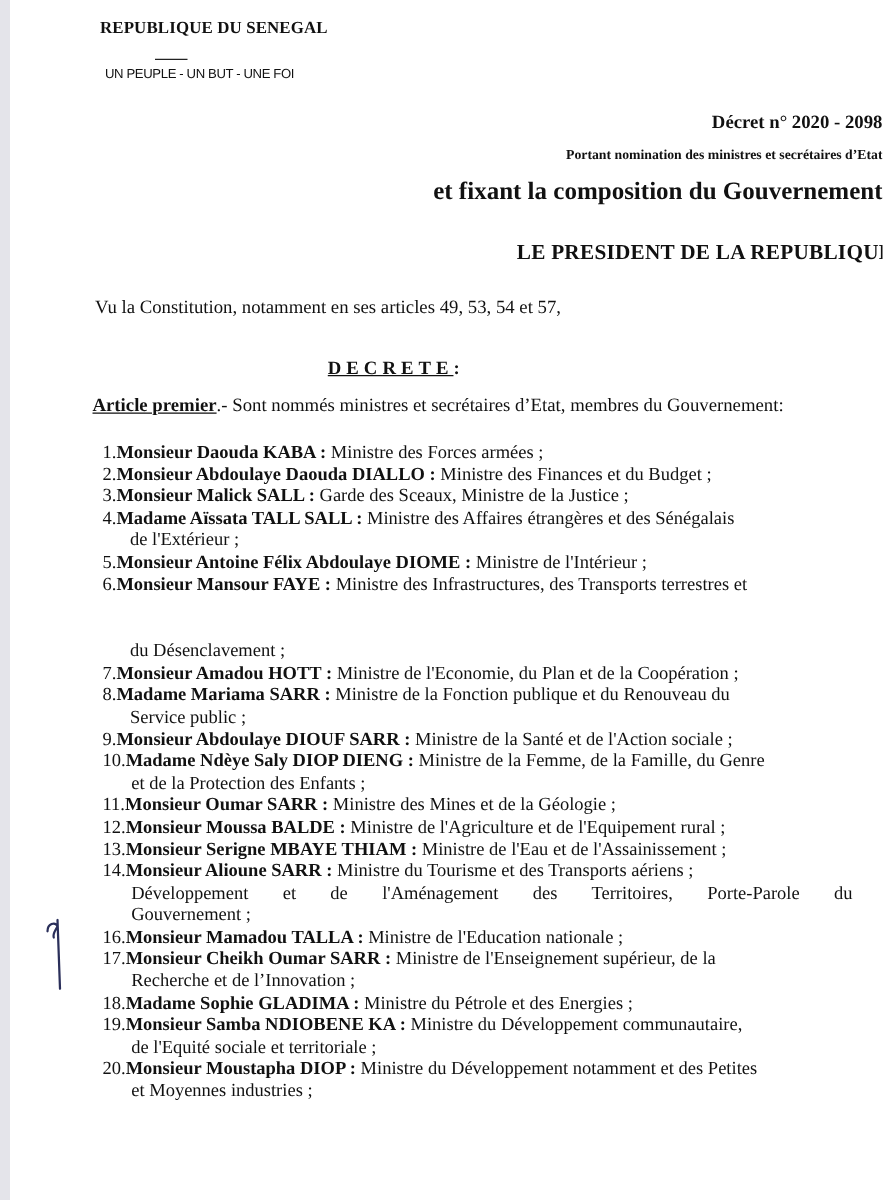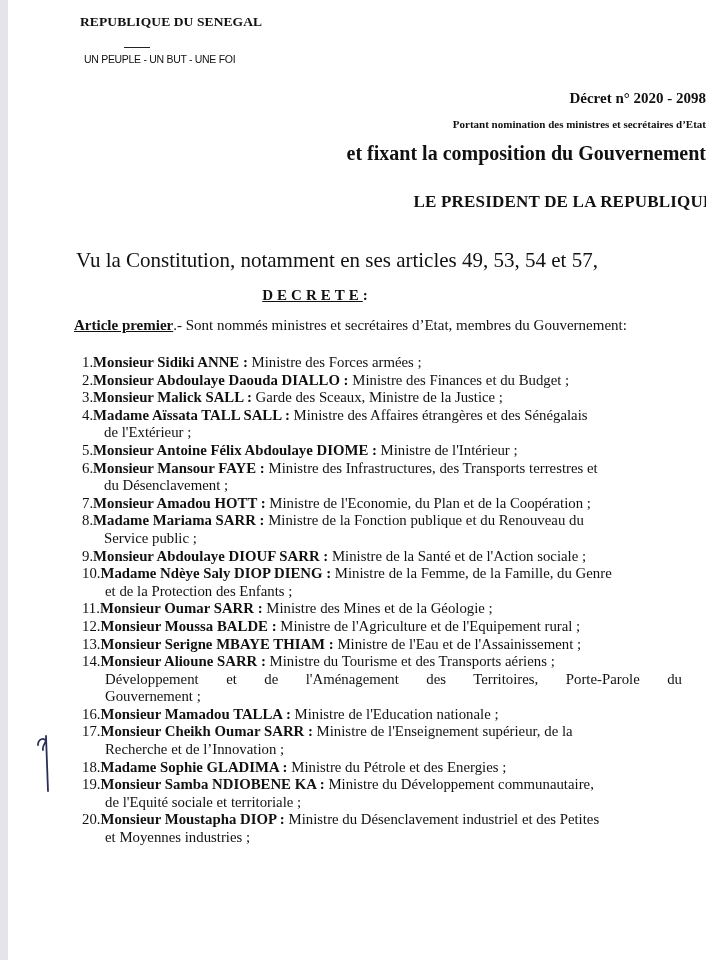--- a/index.html
+++ b/index.html
@@ -13,21 +13,21 @@
   .edge { position: absolute; left: 0; top: 0; width: 8px; height: 960px; background: #e4e4ea; }
   .page { position: absolute; left: 8px; top: 0; width: 698px; height: 960px; background: #fff; }
   .republic { position: absolute; left: 80px; top: 14px; font-weight: bold; font-size: 13.5px; letter-spacing: 0.1px; }
   .sep { position: absolute; left: 124px; top: 47px; width: 26px; border-top: 1.5px solid #222; }
   .motto { position: absolute; left: 84px; top: 53px; font-family: "Liberation Sans", sans-serif; font-size: 10.5px; letter-spacing: -0.3px; text-align: right; }
   .center { position: absolute; left: 0; width: 706px; text-align: right; font-weight: bold; }
   .decret-no { top: 90px; font-size: 15px; }
   .portant { top: 118px; font-size: 11px; }
   .fixant { top: 142px; font-size: 20px; }
   .president { top: 192px; font-size: 17px; letter-spacing: 0.2px; margin-left: 13px; }
-  .vu { position: absolute; left: 76px; top: 248px; font-size: 21px; }
+  .vu { position: absolute; left: 76px; top: 238px; font-size: 15px; }
   .decrete { position: absolute; left: 0; width: 630px; top: 287px; text-align: center; font-weight: bold; font-size: 15px; }
   .decrete u { letter-spacing: 4px; }
   .art { position: absolute; left: 74px; top: 317px; font-size: 15px; }
   .art .lbl { font-weight: bold; text-decoration: underline; margin-top: 12px; }
   .list { position: absolute; left: 82px; top: 354px; width: 600px; font-size: 14.8px; line-height: 17.6px; }
   .item { display: flex; }
   .item .num { flex: 0 0 auto; }
   .item .body { flex: 1; }
   .item .name { font-weight: bold; }
   .item .cont { padding-left: 22px; }
@@ -58,21 +58,21 @@
 </div>
 
 <div class="art">
   <span class="lbl">Article premier</span><span>.- Sont nommés ministres et secrétaires d’Etat, membres du Gouvernement:</span>
 </div>
 
 <div class="list" id="list">
     <div class="item">
       <span class="num">1.</span>
       <div class="body">
-        <div class="desc"><span class="name">Monsieur Sidiki ANNE :</span><span> Ministre des Forces armées ;</span></div>
+        <div class="desc"><span class="name">Monsieur Daouda KABA :</span><span> Ministre des Forces armées ;</span></div>
       </div>
     </div>
     <div class="item">
       <span class="num">2.</span>
       <div class="body">
         <div class="desc"><span class="name">Monsieur Abdoulaye Daouda DIALLO :</span><span> Ministre des Finances et du Budget ;</span></div>
       </div>
     </div>
     <div class="item">
       <span class="num">3.</span>
@@ -95,21 +95,21 @@
         <div class="desc"><span class="name">Monsieur Antoine Félix Abdoulaye DIOME :</span><span> Ministre de l'Intérieur ;</span></div>
       </div>
     </div>
     <div class="item">
       <span class="num">6.</span>
       <div class="body">
         <div class="desc"><span class="name">Monsieur Mansour FAYE :</span><span> Ministre des Infrastructures, des Transports terrestres et</span></div>
       </div>
     </div>
     <div class="item">
-      <div class="cont desc" style="width: 100%;">du Désenclavement ;</div>
+      <div class="cont desc" style="width: 100%; margin-top: 36px;">du Désenclavement ;</div>
     </div>
     <div class="item">
       <span class="num">7.</span>
       <div class="body">
         <div class="desc"><span class="name">Monsieur Amadou HOTT :</span><span> Ministre de l'Economie, du Plan et de la Coopération ;</span></div>
       </div>
     </div>
     <div class="item">
       <span class="num">8.</span>
       <div class="body">
@@ -190,21 +190,21 @@
       <div class="body">
         <div class="desc"><span class="name">Monsieur Samba NDIOBENE KA :</span><span> Ministre du Développement communautaire,</span></div>
       </div>
     </div>
     <div class="item two">
       <div class="cont desc" style="width: 100%;">de l'Equité sociale et territoriale ;</div>
     </div>
     <div class="item two">
       <span class="num">20.</span>
       <div class="body">
-        <div class="desc"><span class="name">Monsieur Moustapha DIOP :</span><span> Ministre du Désenclavement industriel et des Petites</span></div>
+        <div class="desc"><span class="name">Monsieur Moustapha DIOP :</span><span> Ministre du Développement notamment et des Petites</span></div>
       </div>
     </div>
     <div class="item two">
       <div class="cont desc" style="width: 100%;">et Moyennes industries ;</div>
     </div>
   </div>
 
 <div class="mark">
   <svg width="20" height="60" viewBox="0 0 20 60">
     <path d="M4 12 C4 6, 10 4, 12 8 C10 12, 8 14, 9 17 M12 3 L14 58" fill="none" stroke="#2a2f5a" stroke-width="1.8" stroke-linecap="round"></path>

